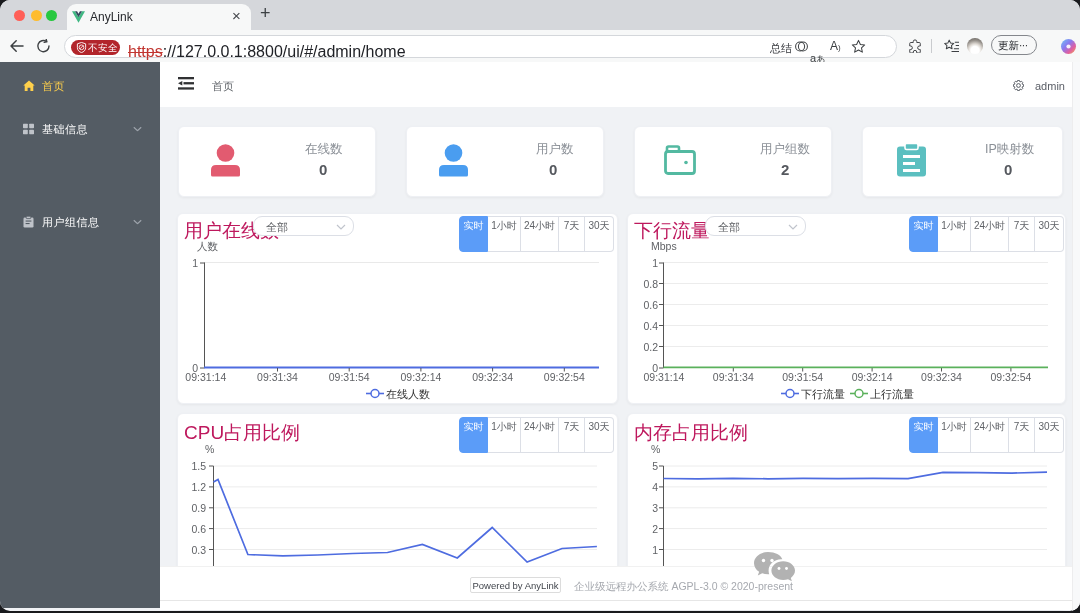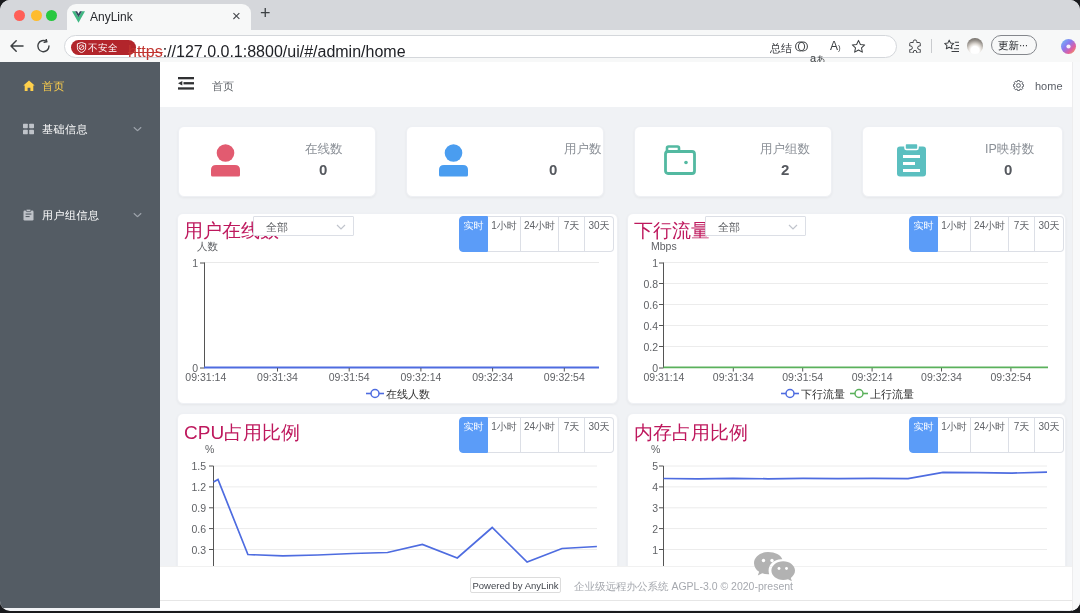--- a/index.html
+++ b/index.html
@@ -8,41 +8,41 @@
 #win { position:absolute; left:0; top:0; width:1080px; height:611px; border-radius:10px; overflow:hidden; background:#f0f2f5; }
 
 #tabbar { position:absolute; left:0; top:0; width:1080px; height:30px; background:#d5d7db; }
 .dot { position:absolute; top:10px; width:11px; height:11px; border-radius:50%; }
 #tab { position:absolute; left:67px; top:4px; width:184px; height:26px; background:#f7f8f8; border-radius:9px 9px 0 0; }
 #tabtitle { position:absolute; left:23px; top:6px; font-size:12px; color:#27292d; }
 #tabclose { position:absolute; left:165px; top:3px; font-size:15px; color:#44474c; font-family:"Liberation Sans",sans-serif; }
 #newtab { position:absolute; left:260px; top:3px; font-size:18px; color:#3c4043; font-weight:400; }
 #toolbar { position:absolute; left:0; top:30px; width:1080px; height:32px; background:#f7f8f8; }
 #addr { position:absolute; left:64px; top:5px; width:833px; height:23px; background:#ffffff; border:1px solid #d4d7db; border-radius:12px; }
-#badge { position:absolute; left:6px; top:3.5px; height:15px; background:#b2252b; border-radius:8px; color:#fff; font-size:9.5px; line-height:15px; padding:0 18px 0 17px; letter-spacing:0.5px; }
+#badge { position:absolute; left:6px; top:3.5px; height:15px; background:#b2252b; border-radius:8px; color:#fff; font-size:9.5px; line-height:15px; padding:0 2px 0 17px; letter-spacing:0.5px; }
 #badge svg { position:absolute; left:5px; top:2.5px; }
 #url { position:absolute; left:63px; top:7px; font-size:16px; color:#202227; }
 #url .red { color:#c13530; text-decoration:line-through; }
 #updates { position:absolute; left:991px; top:5px; width:46px; height:20px; border:1px solid #84878c; border-radius:10px; font-size:10.5px; color:#1f2126; line-height:18px; text-align:left; padding-left:6px; letter-spacing:0px; }
 
 #sidebar { position:absolute; left:0; top:62px; width:160px; height:546px; background:#545c64; }
 .mi { position:absolute; left:0; width:160px; height:43px; }
 .mi .txt { position:absolute; left:42px; top:50%; transform:translateY(-50%); font-size:11px; color:#ffffff; letter-spacing:0.5px; }
 .mi .txt.act { color:#ffd04b; }
 .mi svg.ic { position:absolute; left:23px; top:50%; transform:translateY(-50%); }
 .mi svg.chev { position:absolute; left:133px; top:50%; transform:translateY(-50%); }
 #appheader { position:absolute; left:160px; top:62px; width:920px; height:45px; background:#ffffff; }
 #bread { position:absolute; left:212px; top:79px; font-size:11px; color:#5f6368; }
 #admin { position:absolute; left:1035px; top:80px; font-size:11px; color:#5a5e66; }
 #content { position:absolute; left:160px; top:107px; width:920px; height:459px; background:#f0f2f5; }
 .card { position:absolute; background:#fff; border-radius:6px; border:1px solid #eef0f4; box-shadow:0 1px 3px rgba(0,0,0,0.05); }
 .sclabel { position:absolute; font-size:12.5px; color:#8b9097; }
 .scnum { position:absolute; font-size:15px; font-weight:bold; color:#55585e; }
 .ctitle { position:absolute; font-size:19px; color:#be185d; }
-.sel { position:absolute; width:101px; height:20px; border:1px solid #dcdfe6; border-radius:1px; background:#fff; }
+.sel { position:absolute; width:101px; height:20px; border:1px solid #dcdfe6; border-radius:9px; background:#fff; }
 .sel span { position:absolute; left:12px; top:3px; font-size:11px; color:#606266; }
 .radios { position:absolute; height:20px; display:flex; }
 .radios div { height:36px; border:1px solid #dcdfe6; border-left:none; font-size:10px; color:#5e6166; line-height:18px; text-align:center; background:#fff; }
 .radios div:first-child { border-left:1px solid #dcdfe6; border-radius:4px 0 0 4px; }
 .radios div:last-child { border-radius:0 4px 4px 0; }
 .radios div.on { background:#5b9cf8; border-color:#5b9cf8; color:#fff; }
 #footer { position:absolute; left:160px; top:566px; width:920px; height:44px; background:#ffffff; border-top:1px solid #f1f1f1; z-index:6; }
 #fline { position:absolute; left:160px; top:600px; width:920px; height:1px; background:#e6e6e6; z-index:7; }
 #pbox { position:absolute; z-index:8; left:470px; top:577px; width:91px; height:16px; border:1px solid #dcdcdc; border-radius:2px; background:#fff; font-size:9.5px; color:#42464d; text-align:center; line-height:15px; white-space:nowrap; }
 #ftext { position:absolute; z-index:8; left:574px; top:580px; font-size:10.5px; color:#a6a9af; }
@@ -130,21 +130,21 @@
       <rect x="5.5" y="5.1" width="10.5" height="2.3" fill="#303133"></rect>
       <polygon points="0,6.2 4.3,3.9 4.3,8.6" fill="#303133"></polygon>
       <rect x="0" y="10.3" width="16" height="2.3" fill="#303133"></rect>
     </svg>
   </div>
   <div id="bread">首页</div>
   <svg style="position:absolute;left:1013px;top:80px;" width="11" height="11" viewBox="0 0 11 11">
     <path d="M4.09 1.86 L4.65 0.37 L6.35 0.37 L6.91 1.86 L7.07 1.93 L8.52 1.27 L9.73 2.48 L9.07 3.93 L9.14 4.09 L10.63 4.65 L10.63 6.35 L9.14 6.91 L9.07 7.07 L9.73 8.52 L8.52 9.73 L7.07 9.07 L6.91 9.14 L6.35 10.63 L4.65 10.63 L4.09 9.14 L3.93 9.07 L2.48 9.73 L1.27 8.52 L1.93 7.07 L1.86 6.91 L0.37 6.35 L0.37 4.65 L1.86 4.09 L1.93 3.93 L1.27 2.48 L2.48 1.27 L3.93 1.93 Z" fill="none" stroke="#5a5e66" stroke-width="1" stroke-linejoin="round"></path>
       <circle cx="5.5" cy="5.5" r="1.9" fill="none" stroke="#5a5e66" stroke-width="1"></circle>
   </svg>
-  <div id="admin">home</div>
+  <div id="admin">admin</div>
   <div id="content"></div>
 
   <div class="card" style="left:178px;top:126px;width:198px;height:71px;"></div>
   <div class="card" style="left:406px;top:126px;width:198px;height:71px;"></div>
   <div class="card" style="left:634px;top:126px;width:198px;height:71px;"></div>
   <div class="card" style="left:862px;top:126px;width:201px;height:71px;"></div>
 
   <svg class="abs" style="left:210px;top:143px;" width="31" height="34" viewBox="0 0 31 34">
     <circle cx="15.5" cy="10" r="8.8" fill="#e25b70"></circle>
     <path d="M1 27 q0 -5 5 -5 h19 q5 0 5 5 v5 q0 1.5 -1.5 1.5 h-26 q-1.5 0 -1.5 -1.5 z" fill="#e25b70"></path>
@@ -161,21 +161,21 @@
   <svg class="abs" style="left:896px;top:143px;" width="31" height="34" viewBox="0 0 31 34">
     <rect x="1" y="3.5" width="29" height="30" rx="3" fill="#5bbfc0"></rect>
     <rect x="9" y="0.5" width="13" height="6" rx="1.5" fill="#5bbfc0" stroke="#fff" stroke-width="1.6"></rect>
     <rect x="7" y="12" width="17" height="3" fill="#fff"></rect>
     <rect x="7" y="19" width="12" height="3" fill="#fff"></rect>
     <rect x="7" y="26" width="17" height="3" fill="#fff"></rect>
   </svg>
 
   <div class="sclabel" style="left:305px;top:141px;">在线数</div>
   <div class="scnum" style="left:319px;top:161px;">0</div>
-  <div class="sclabel" style="left:536px;top:141px;margin-left:28px;">用户数</div>
+  <div class="sclabel" style="left:536px;top:141px;">用户数</div>
   <div class="scnum" style="left:549px;top:161px;">0</div>
   <div class="sclabel" style="left:760px;top:141px;">用户组数</div>
   <div class="scnum" style="left:781px;top:161px;">2</div>
   <div class="sclabel" style="left:985px;top:141px;">IP映射数</div>
   <div class="scnum" style="left:1004px;top:161px;">0</div>
 
   <div class="card" style="left:177px;top:213px;width:441px;height:191px;"></div>
   <div class="card" style="left:627px;top:213px;width:439px;height:191px;"></div>
   <div class="card" style="left:177px;top:413px;width:441px;height:197px;"></div>
   <div class="card" style="left:627px;top:413px;width:439px;height:197px;"></div>
@@ -382,21 +382,21 @@
           <rect x="6.2" y="0" width="4.8" height="4.8" rx="0.8"></rect>
           <rect x="0" y="6.2" width="4.8" height="4.8" rx="0.8"></rect>
           <rect x="6.2" y="6.2" width="4.8" height="4.8" rx="0.8"></rect>
         </g>
       </svg>
     <span class="txt">基础信息</span>
     <svg class="chev" width="9" height="5" viewBox="0 0 9 5">
         <path d="M0.8 0.8 L4.5 4.2 L8.2 0.8" stroke="#9da3ab" stroke-width="1.2" fill="none"></path>
       </svg>
   </div>
-  <div class="mi" style="top:193px;">
+  <div class="mi" style="top:200px;">
     <svg class="ic" width="11" height="12" viewBox="0 0 11 12">
         <rect x="0.5" y="1.5" width="10" height="10" rx="1.2" fill="#bfc3c9"></rect>
         <rect x="3.2" y="0.2" width="4.6" height="2.4" rx="0.7" fill="#bfc3c9" stroke="#545c64" stroke-width="0.8"></rect>
         <rect x="2.6" y="4.5" width="5.8" height="1.1" fill="#545c64"></rect>
         <rect x="2.6" y="7" width="4" height="1.1" fill="#545c64"></rect>
       </svg>
     <span class="txt">用户组信息</span>
     <svg class="chev" width="9" height="5" viewBox="0 0 9 5">
         <path d="M0.8 0.8 L4.5 4.2 L8.2 0.8" stroke="#9da3ab" stroke-width="1.2" fill="none"></path>
       </svg>

